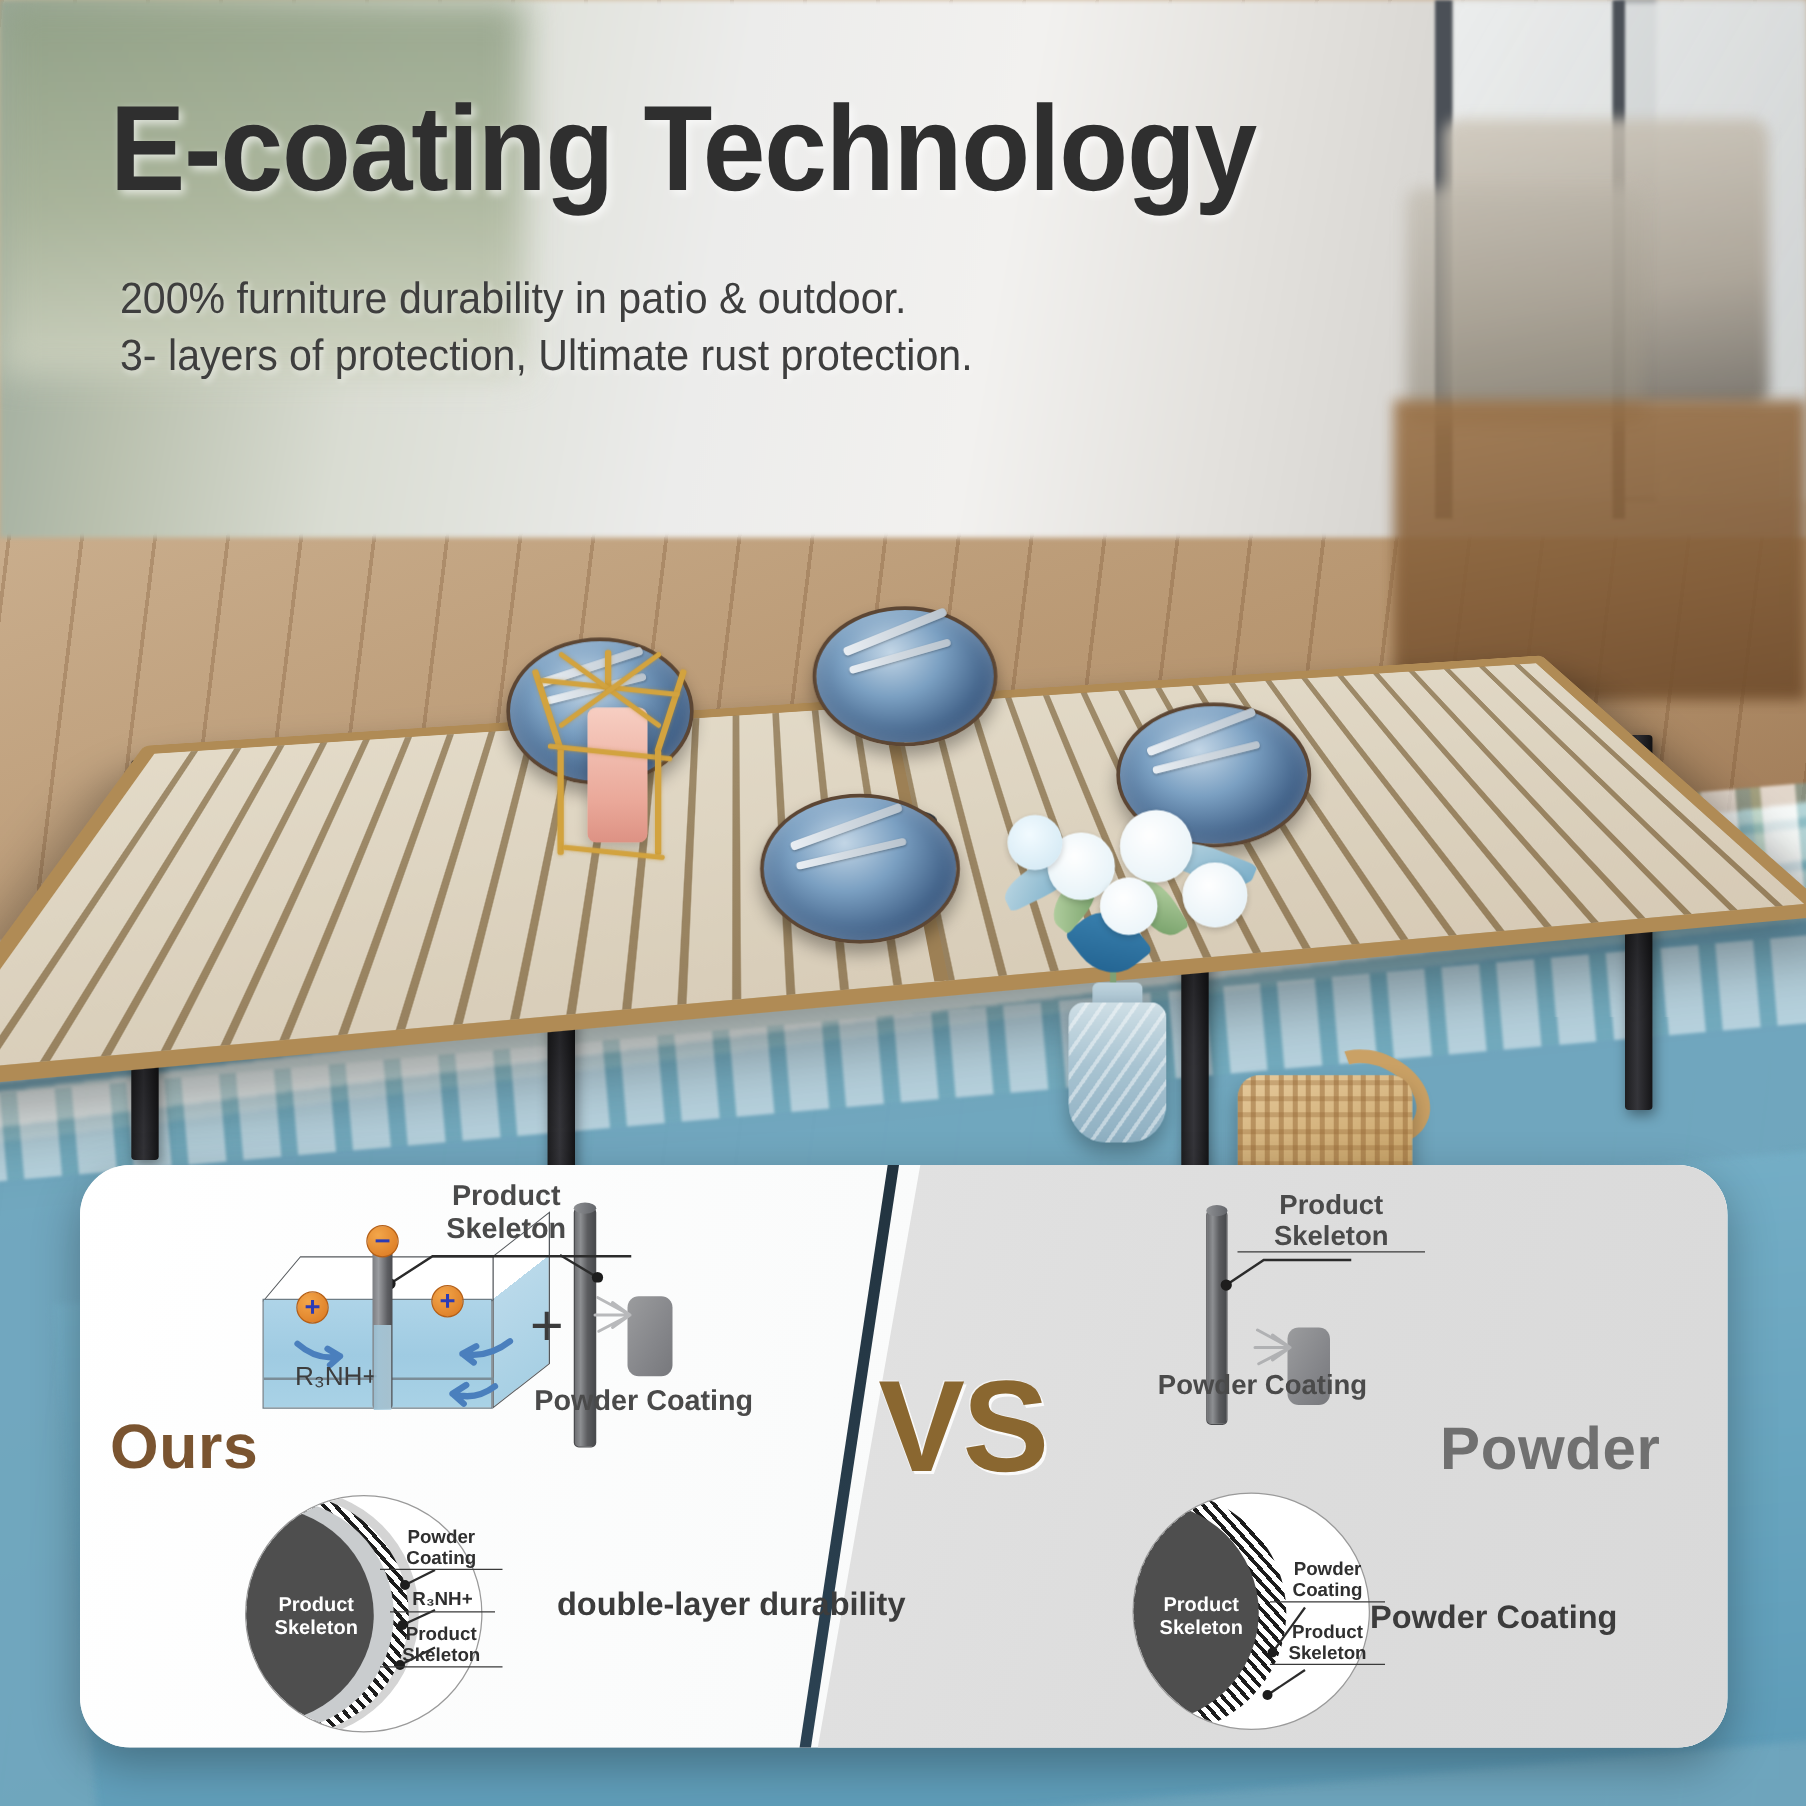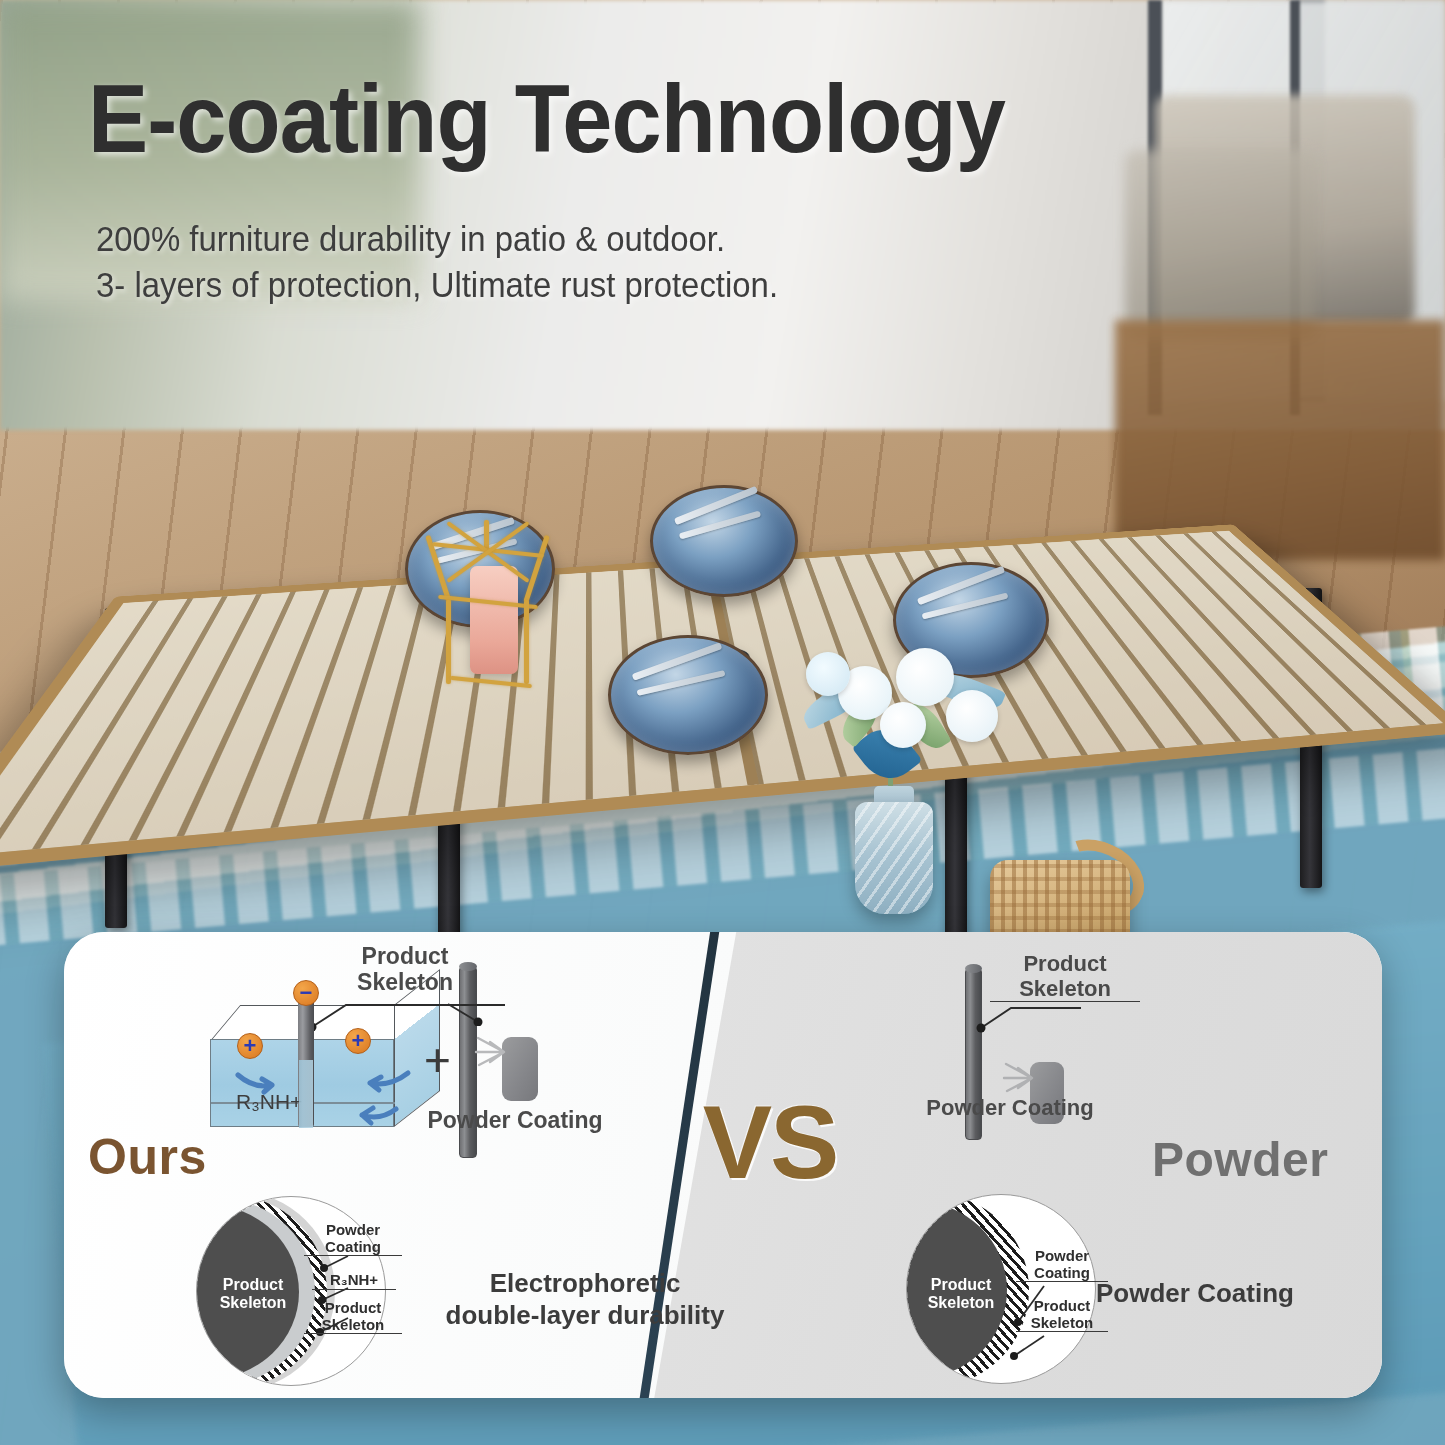--- a/index.html
+++ b/index.html
@@ -532,21 +532,20 @@
 <svg class="leader" style="left:300px; top:1238px;" width="110" height="110" viewBox="0 0 110 110">
   <path d="M24,30 L48,18" stroke="#2b2b2b" stroke-width="1.8" fill="none"></path>
   <circle cx="24" cy="30" r="4" fill="#1d1d1d"></circle>
   <path d="M22,62 L48,50" stroke="#2b2b2b" stroke-width="1.8" fill="none"></path>
   <circle cx="22" cy="62" r="4" fill="#1d1d1d"></circle>
   <path d="M20,94 L48,80" stroke="#2b2b2b" stroke-width="1.8" fill="none"></path>
   <circle cx="20" cy="94" r="4" fill="#1d1d1d"></circle>
 </svg>
 
 <div class="caption" style="left:440px; top:1268px; width:290px; font-size:26px;">
-  <div>Electrophoretic</div>
   <div>double-layer durability</div>
 </div>
 
 <div class="others-label">Powder</div>
 
 <div class="rod" style="left:965px; top:968px; width:17px; height:172px;"></div>
 <div class="rod-cap" style="left:965px; top:964px; width:17px; height:9px;"></div>
 
 <div class="diag-label" style="left:990px; top:952px; width:150px; font-size:22px;">
   <div>Product</div>

